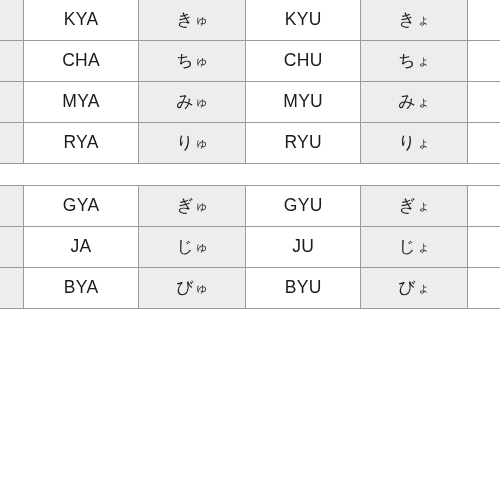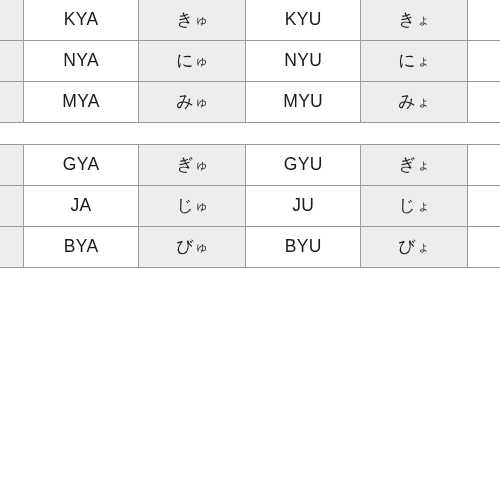--- a/index.html
+++ b/index.html
@@ -106,56 +106,72 @@
         <td class="c-romaji plain">
           <span class="romaji">KYU</span>
         </td>
         <td class="c-kana tint">
           <span class="kana"><span>き</span><span class="small">ょ</span></span>
         </td>
         <td class="c-edge-r plain"></td>
       </tr>
 
 
-
-      <tr>
-        <td class="c-edge-l tint"></td>
-        <td class="c-romaji plain">
-          <span class="romaji">NYA</span>
-        </td>
-        <td class="c-kana tint">
-          <span class="kana"><span>に</span><span class="small">ゅ</span></span>
-        </td>
-        <td class="c-romaji plain">
-          <span class="romaji">NYU</span>
-        </td>
-        <td class="c-kana tint">
-          <span class="kana"><span>に</span><span class="small">ょ</span></span>
-        </td>
-        <td class="c-edge-r plain"></td>
-      </tr>
+      <tr>
+        <td class="c-edge-l tint"></td>
+        <td class="c-romaji plain">
+          <span class="romaji">CHA</span>
+        </td>
+        <td class="c-kana tint">
+          <span class="kana"><span>ち</span><span class="small">ゅ</span></span>
+        </td>
+        <td class="c-romaji plain">
+          <span class="romaji">CHU</span>
+        </td>
+        <td class="c-kana tint">
+          <span class="kana"><span>ち</span><span class="small">ょ</span></span>
+        </td>
+        <td class="c-edge-r plain"></td>
+      </tr>
+
 
 
       <tr>
         <td class="c-edge-l tint"></td>
         <td class="c-romaji plain">
           <span class="romaji">MYA</span>
         </td>
         <td class="c-kana tint">
           <span class="kana"><span>み</span><span class="small">ゅ</span></span>
         </td>
         <td class="c-romaji plain">
           <span class="romaji">MYU</span>
         </td>
         <td class="c-kana tint">
           <span class="kana"><span>み</span><span class="small">ょ</span></span>
         </td>
         <td class="c-edge-r plain"></td>
       </tr>
 
+      <tr>
+        <td class="c-edge-l tint"></td>
+        <td class="c-romaji plain">
+          <span class="romaji">RYA</span>
+        </td>
+        <td class="c-kana tint">
+          <span class="kana"><span>り</span><span class="small">ゅ</span></span>
+        </td>
+        <td class="c-romaji plain">
+          <span class="romaji">RYU</span>
+        </td>
+        <td class="c-kana tint">
+          <span class="kana"><span>り</span><span class="small">ょ</span></span>
+        </td>
+        <td class="c-edge-r plain"></td>
+      </tr>
     </tbody>
   </table>
 
   <div class="table-gap"></div>
 
   <table class="kana-table">
     <colgroup>
       <col class="c-edge-l">
         <col class="c-romaji">
         <col class="c-kana">

